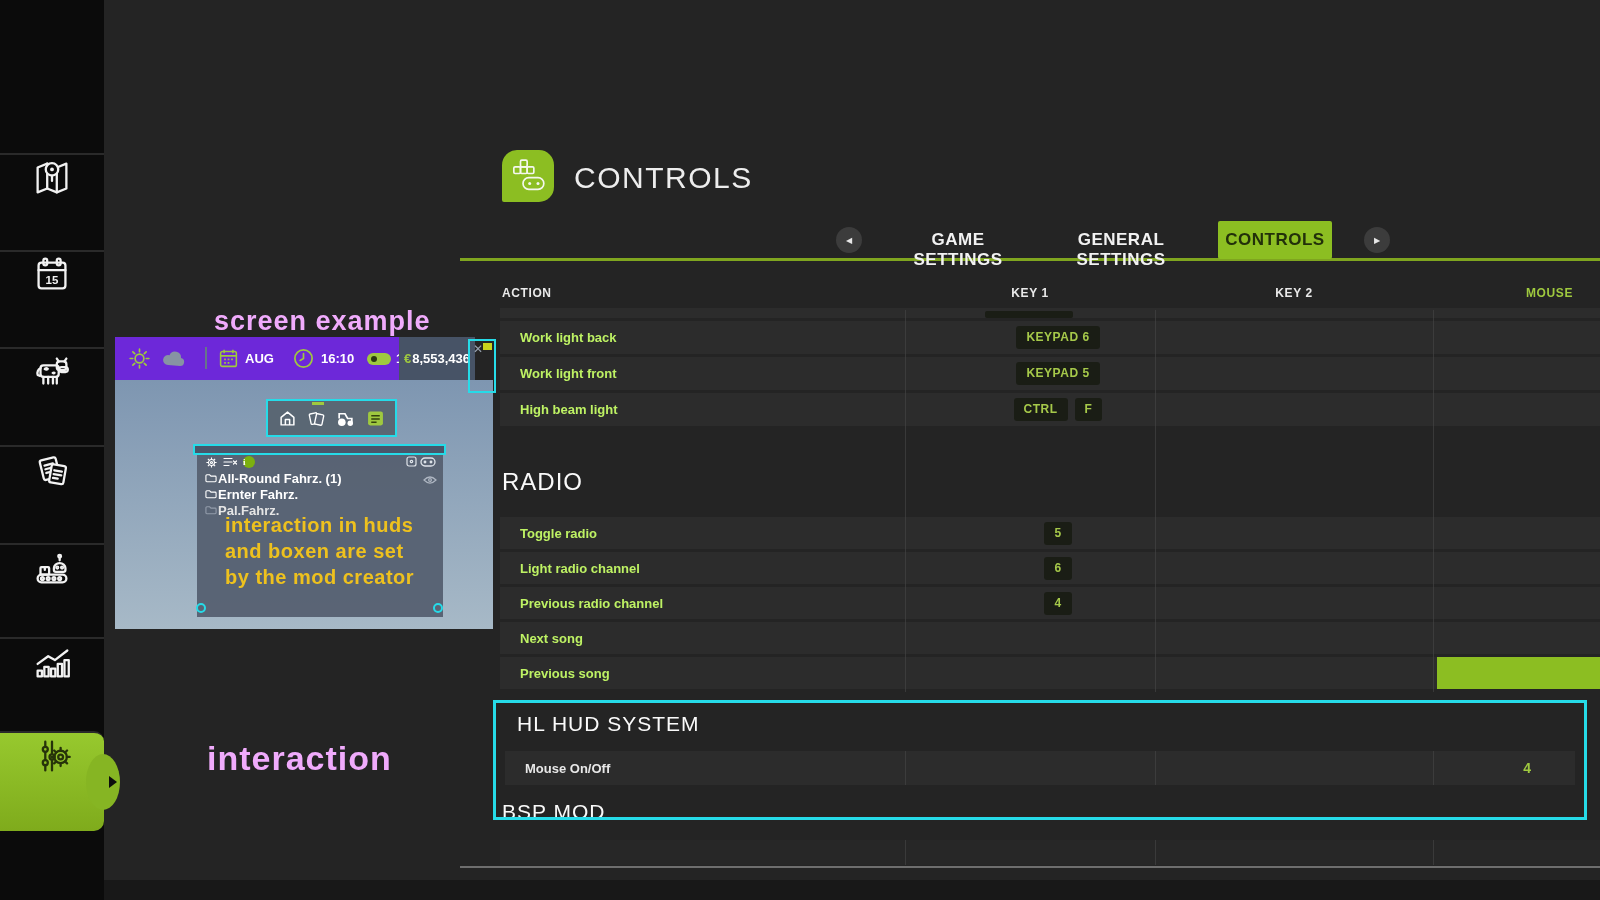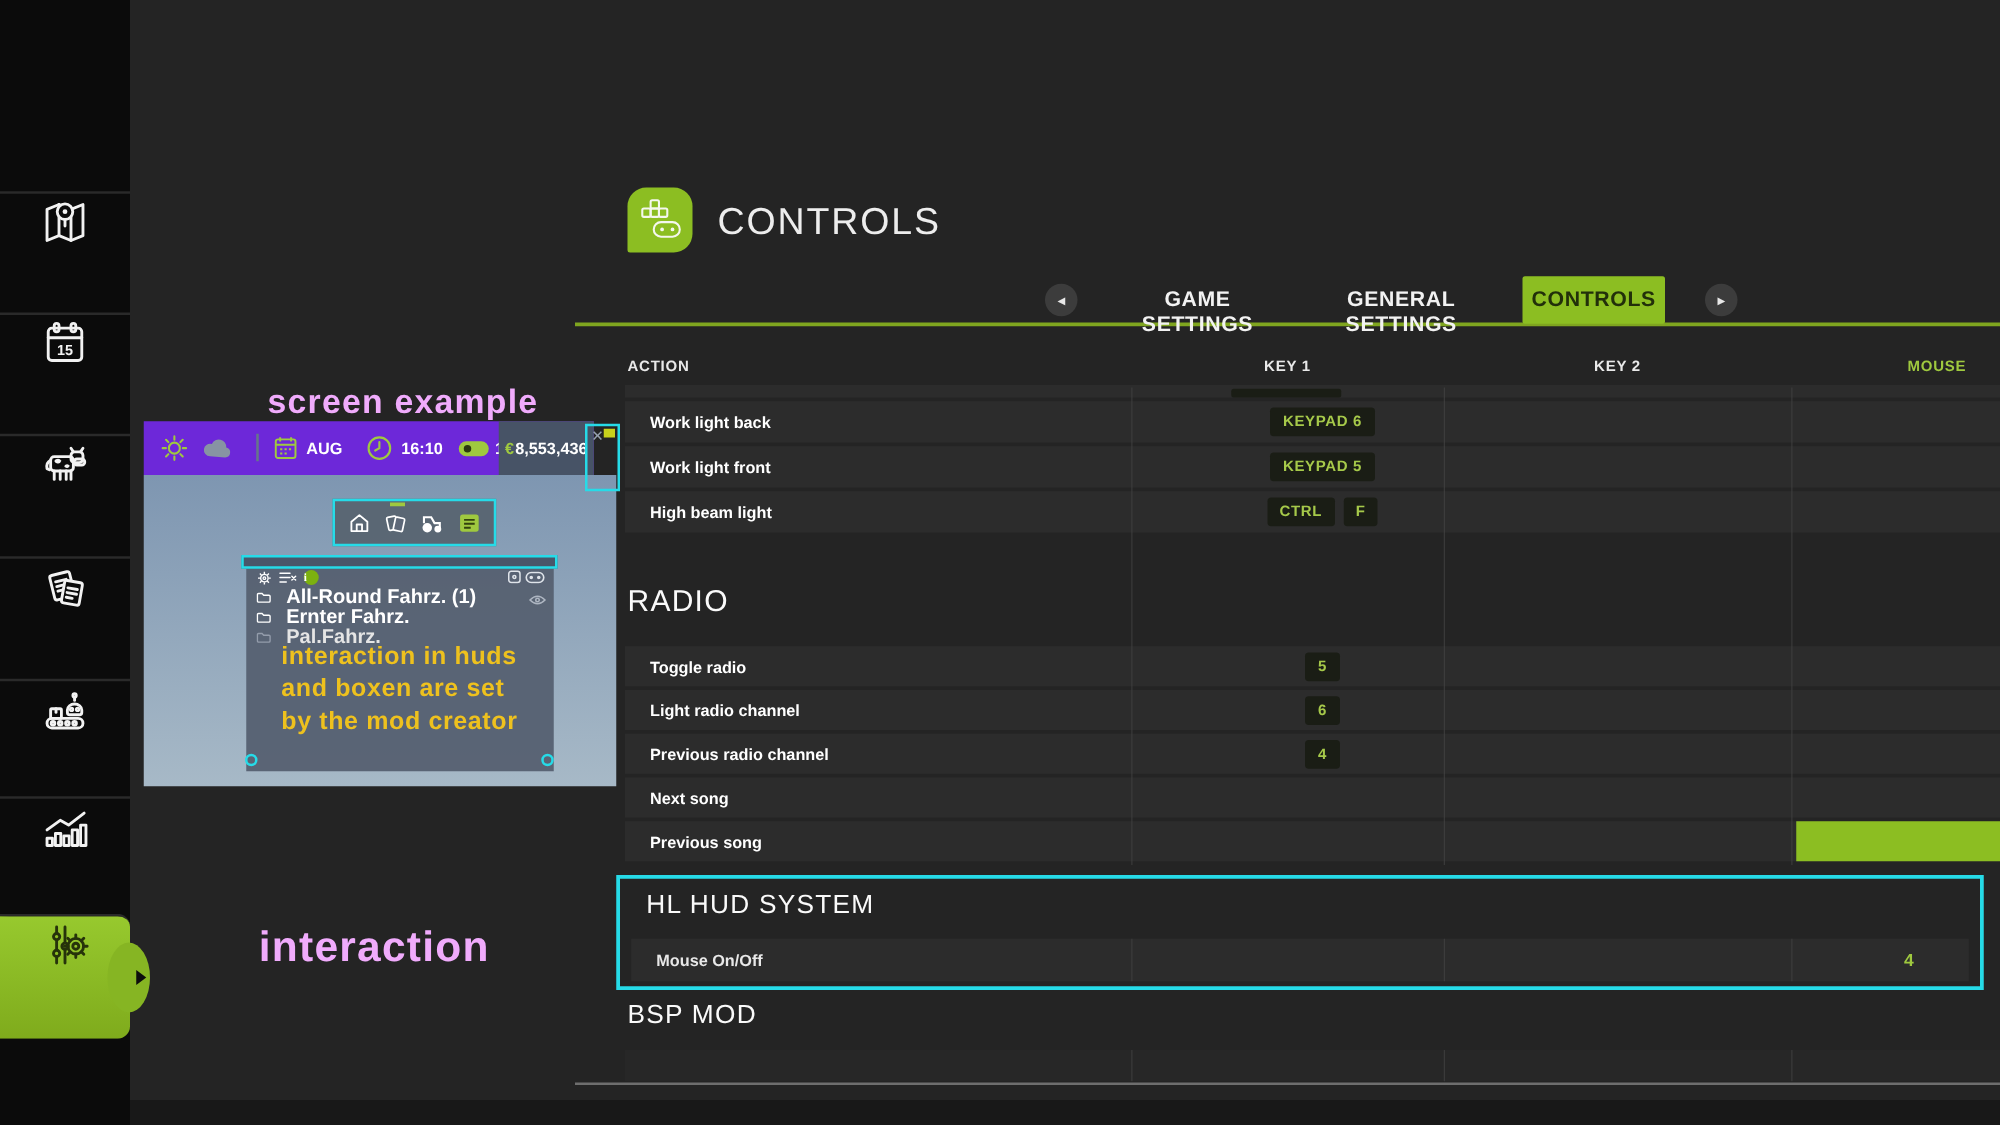--- a/index.html
+++ b/index.html
@@ -27,29 +27,29 @@
   .tab{position:absolute;top:230px;font-size:17px;font-weight:bold;color:#f2f2f2;letter-spacing:.5px;text-align:center;cursor:pointer;}
   .tab-game{left:896px;width:124px;} .tab-general{left:1040px;width:162px;}
   .tab-active{left:1218px;top:221px;width:114px;height:38px;line-height:38px;background:#8cbe22;color:#22300a;border-radius:2px;}
   
   .th{position:absolute;top:286px;font-size:12px;font-weight:bold;color:#e9e9e9;letter-spacing:.6px;}
   .th-action{left:502px;} .th-key1{left:905px;width:250px;text-align:center;} .th-key2{left:1155px;width:278px;text-align:center;}
   .th-mouse{left:1433px;width:152px;text-align:right;padding-right:12px;color:#9fc93f;box-sizing:border-box;}
   .vline{position:absolute;top:310px;height:382px;width:1px;background:#4a4a4a;opacity:.55;z-index:5;}
   .v1{left:905px;} .v2{left:1155px;} .v3{left:1433px;}
   .row{position:absolute;left:500px;right:0;height:33px;background:#2c2c2c;}
-  .row .action{position:absolute;left:20px;top:0;bottom:0;display:flex;align-items:center;font-size:13px;font-weight:bold;color:#ffffff;}
+  .row .action{position:absolute;left:20px;top:0;bottom:0;display:flex;align-items:center;font-size:13px;font-weight:bold;color:#bef264;}
   .keycell{position:absolute;left:405px;width:250px;top:0;bottom:0;display:flex;align-items:center;justify-content:center;gap:7px;padding-left:28px;}
   .badge{display:inline-block;background:#1a1d15;color:#a6c94a;font-size:12px;font-weight:bold;padding:0 10px;height:23px;line-height:23px;border-radius:3px;letter-spacing:.5px;cursor:pointer;}
   .row-sliver{position:absolute;left:500px;right:0;top:308px;height:10px;background:#2c2c2c;}
   .sliver-badge{position:absolute;left:485px;top:3px;width:88px;height:7px;background:#1a1d15;border-radius:2px;}
   .section-title{position:absolute;left:502px;font-size:24px;color:#fafafa;letter-spacing:1px;}
   .mouse-bar{position:absolute;left:937px;right:0;top:0;bottom:0;background:#8cbe22;cursor:pointer;}
   
-  .hl-box{position:absolute;left:493px;top:700px;width:1094px;height:92px;border:3px solid #26dbe8;box-sizing:border-box;z-index:6;}
+  .hl-box{position:absolute;left:493px;top:700px;width:1094px;height:120px;border:3px solid #26dbe8;box-sizing:border-box;z-index:6;}
   .hl-title{position:absolute;left:21px;top:9px;font-size:21px;color:#fafafa;letter-spacing:1px;}
   .hl-row{position:absolute;left:9px;right:9px;top:48px;height:34px;background:#2c2c2c;}
   .hl-row .action{position:absolute;left:20px;top:0;bottom:0;display:flex;align-items:center;font-size:13px;font-weight:bold;color:#e8e8e8;}
   .hl-mouse-val{position:absolute;right:44px;top:0;bottom:0;display:flex;align-items:center;font-size:14px;font-weight:bold;color:#9fc93f;}
   .rv{position:absolute;top:0;bottom:0;width:1px;background:#4a4a4a;opacity:.55;}
   .bsp-title{position:absolute;left:502px;top:800px;font-size:21px;color:#fafafa;letter-spacing:1px;}
   .bsp-row{position:absolute;left:500px;right:0;top:840px;height:25px;background:#272727;}
   .bottom-line{position:absolute;left:460px;right:0;top:866px;height:2px;background:#8f8f8f;opacity:.7;}
   .bottom-band{position:absolute;left:104px;right:0;top:880px;height:20px;background:#181818;}
   
@@ -68,21 +68,21 @@
   .money{position:absolute;left:284px;top:0;right:0;height:43px;background:#475366;display:flex;align-items:center;justify-content:center;font-size:13px;font-weight:bold;color:#fff;}
   .money .cur{color:#9fc93f;margin-right:1px;}
   .close-box{position:absolute;left:353px;top:2px;width:28px;height:54px;border:2px solid #26dbe8;box-sizing:border-box;z-index:5;}
   .close-x{position:absolute;left:3px;top:1px;color:#97a2b0;font-weight:bold;font-size:12px;font-family:"DejaVu Sans",sans-serif;}
   .close-chip{position:absolute;right:2px;top:2px;width:9px;height:7px;background:#c8d21c;}
   .hud-toolbar{position:absolute;left:151px;top:62px;width:131px;height:38px;border:2px solid #26dbe8;background:rgba(87,99,111,.92);
                box-sizing:border-box;display:flex;align-items:center;justify-content:space-evenly;}
   .tb-dash{position:absolute;left:44px;top:1px;width:12px;height:3px;background:#9fc93f;}
   .hud-panel{position:absolute;left:82px;top:111px;width:246px;height:169px;background:rgba(86,97,113,.96);}
   .panel-strip{position:absolute;left:78px;top:107px;width:253px;height:11px;border:2px solid #26dbe8;background:#49566a;box-sizing:border-box;z-index:4;}
-  .p-item{position:absolute;left:8px;height:16px;display:flex;align-items:center;gap:12px;font-size:16px;font-weight:bold;color:#fff;}
+  .p-item{position:absolute;left:8px;height:16px;display:flex;align-items:center;gap:1px;font-size:13px;font-weight:bold;color:#fff;}
   .p-item.dim{color:#e5e5e5;}
   .note-line{position:absolute;left:28px;font-size:20px;font-weight:bold;color:#eec11e;letter-spacing:.5px;}
   .handle{position:absolute;width:10px;height:10px;border:2px solid #26dbe8;border-radius:50%;box-sizing:border-box;}
   .p-ico{position:absolute;display:flex;}
   .info-dot{width:12px;height:12px;background:#7cb10f;border-radius:50%;color:#fff;font-size:9px;font-weight:bold;text-align:center;line-height:12px;font-family:"Liberation Serif",serif;}
 </style>
 </head>
 <body>
 
 <div class="stage">

